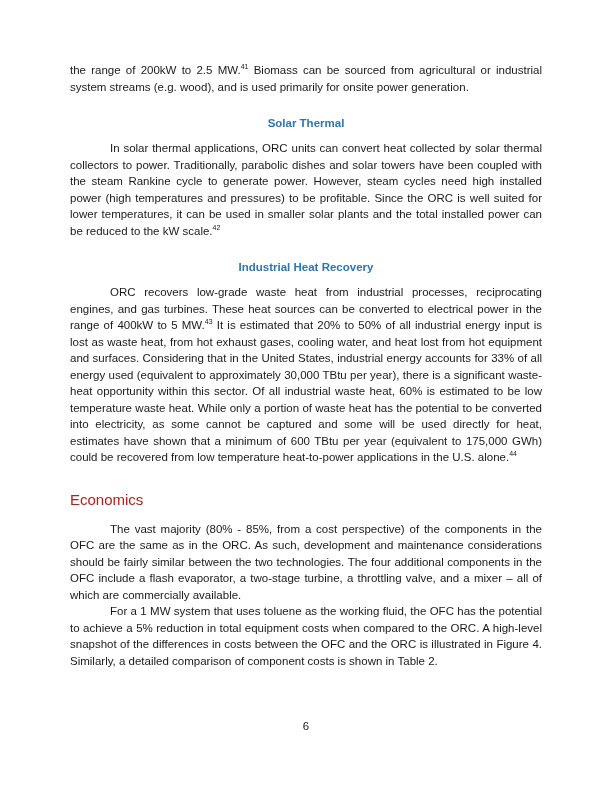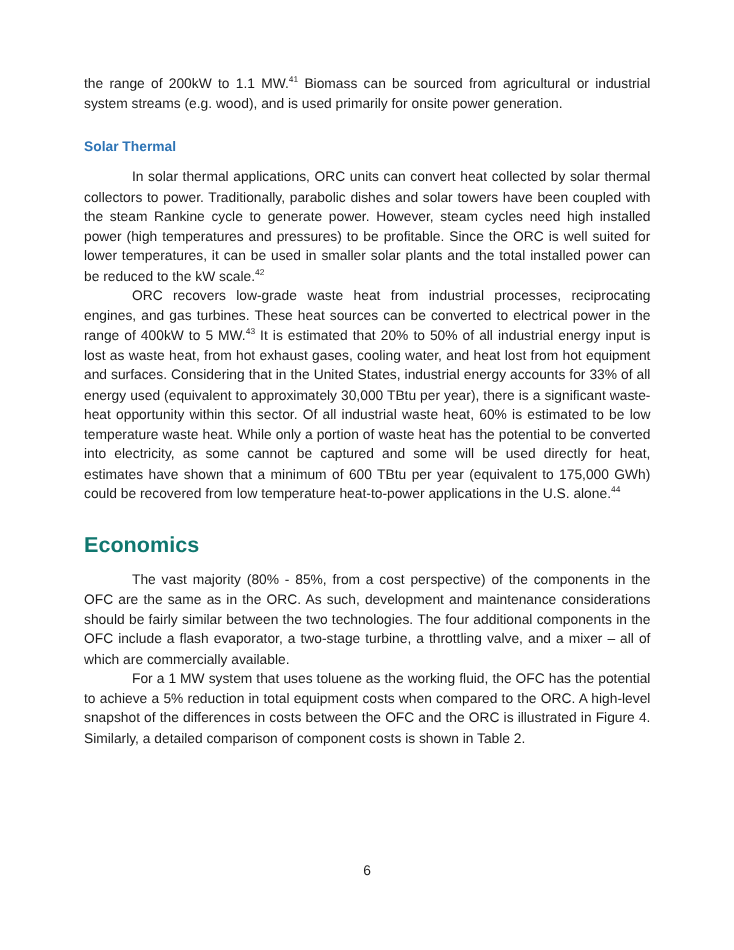--- a/index.html
+++ b/index.html
@@ -32,27 +32,28 @@
   }
   p.indent {
     text-indent: 40px;
   }
   h2.sub-heading {
     margin: 21px 0 9px 0;
     font-size: 11.5px;
     line-height: 15px;
     font-weight: bold;
     color: #2e74b5;
+    text-align: center;
   }
   h1.main-heading {
     margin: 23px 0 11px 0;
-    font-size: 18px;
+    font-size: 15px;
     line-height: 21px;
-    font-weight: bold;
-    color: #0f766e;
+    font-weight: normal;
+    color: #b91c1c;
   }
   sup.fn-ref {
     font-size: 7px;
     line-height: 0;
     vertical-align: super;
   }
   .page-number {
     position: absolute;
     top: 720px;
     left: 0;
@@ -61,26 +62,27 @@
     font-size: 11.5px;
     color: #1a1a1a;
   }
 </style>
 </head>
 <body>
 
 <div class="page">
   <div class="content">
 
-    <p class="body-par"><span>the range of 200kW to 1.1 MW.</span><sup class="fn-ref">41</sup><span> Biomass can be sourced from agricultural or industrial system streams (e.g. wood), and is used primarily for onsite power generation.</span></p>
+    <p class="body-par"><span>the range of 200kW to 2.5 MW.</span><sup class="fn-ref">41</sup><span> Biomass can be sourced from agricultural or industrial system streams (e.g. wood), and is used primarily for onsite power generation.</span></p>
 
     <h2 class="sub-heading">Solar Thermal</h2>
 
     <p class="body-par indent"><span>In solar thermal applications, ORC units can convert heat collected by solar thermal collectors to power. Traditionally, parabolic dishes and solar towers have been coupled with the steam Rankine cycle to generate power. However, steam cycles need high installed power (high temperatures and pressures) to be profitable.  Since the ORC is well suited for lower temperatures, it can be used in smaller solar plants and the total installed power can be reduced to the kW scale.</span><sup class="fn-ref">42</sup></p>
 
+    <h2 class="sub-heading">Industrial Heat Recovery</h2>
 
     <p class="body-par indent"><span>ORC recovers low-grade waste heat from industrial processes, reciprocating engines, and gas turbines. These heat sources can be converted to electrical power in the range of 400kW to 5 MW.</span><sup class="fn-ref">43</sup><span> It is estimated that 20% to 50% of all industrial energy input is lost as waste heat, from hot exhaust gases, cooling water, and heat lost from hot equipment and surfaces. Considering that in the United States, industrial energy accounts for 33% of all energy used (equivalent to approximately 30,000 TBtu per year), there is a significant waste-heat opportunity within this sector. Of all industrial waste heat, 60% is estimated to be low temperature waste heat. While only a portion of waste heat has the potential to be converted into electricity, as some cannot be captured and some will be used directly for heat, estimates have shown that a minimum of 600 TBtu per year (equivalent to 175,000 GWh) could be recovered from low temperature heat-to-power applications in the U.S. alone.</span><sup class="fn-ref">44</sup></p>
 
     <h1 class="main-heading">Economics</h1>
 
     <p class="body-par indent">The vast majority (80% - 85%, from a cost perspective) of the components in the OFC are the same as in the ORC. As such, development and maintenance considerations should be fairly similar between the two technologies. The four additional components in the OFC include a flash evaporator, a two-stage turbine, a throttling valve, and a mixer – all of which are commercially available.</p>
     <p class="body-par indent">For a 1 MW system that uses toluene as the working fluid, the OFC has the potential to achieve a 5% reduction in total equipment costs when compared to the ORC. A high-level snapshot of the differences in costs between the OFC and the ORC is illustrated in Figure 4. Similarly, a detailed comparison of component costs is shown in Table 2.</p>
 
   </div>
 

